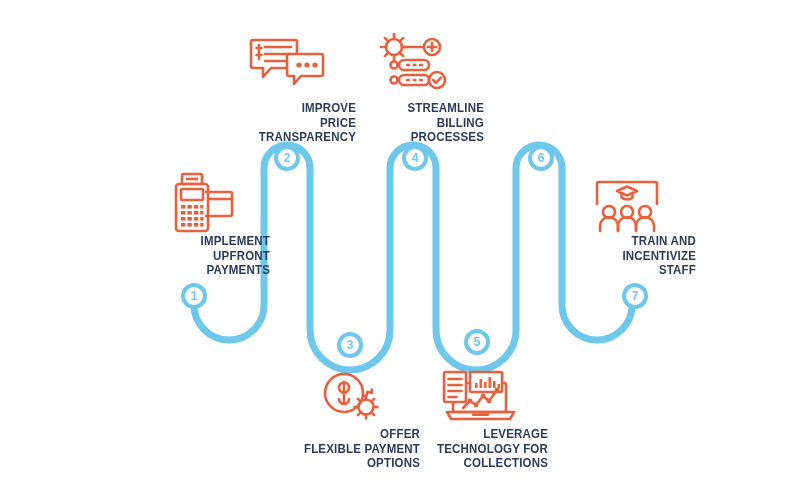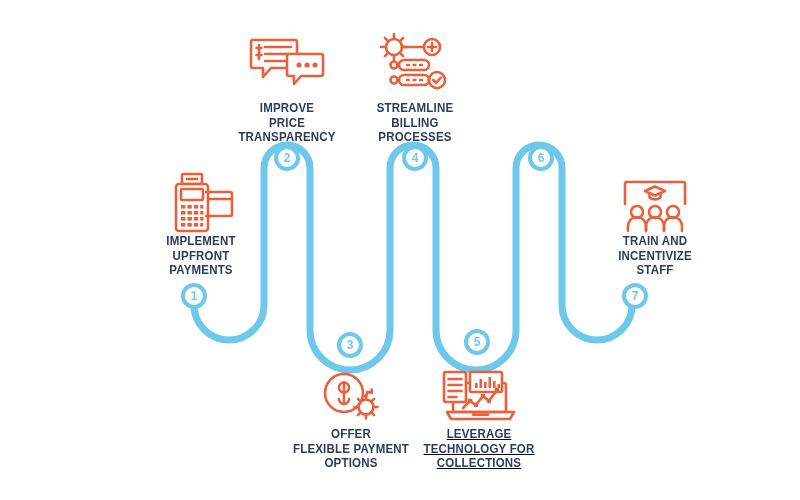--- a/index.html
+++ b/index.html
@@ -18,21 +18,21 @@
   #wave-layer {
     position: absolute;
     left: 0;
     top: 0;
     width: 800px;
     height: 500px;
   }
   .step {
     position: absolute;
     width: 150px;
-    text-align: center;
+    text-align: right;
   }
   .step-icon {
     width: 150px;
     height: 72px;
     display: flex;
     align-items: flex-end;
     justify-content: center;
   }
   .step-icon svg {
     display: block;
@@ -200,21 +200,21 @@
                    M41.9 29.9 l2.8 2.8 M55.3 43.3 l2.8 2.8
                    M58.1 29.9 l-2.8 2.8 M44.7 43.3 l-2.8 2.8"></path>
         </g>
       </svg>
     </div>
     <div class="step-label">OFFER
 FLEXIBLE PAYMENT
 OPTIONS</div>
   </div>
 
-  <div class="step below" style="left:404px; top:355px;text-decoration:underline;">
+  <div class="step below" style="left:404px; top:355px;">
     <div class="step-icon">
       <svg width="80" height="58" viewBox="0 0 80 58">
         <g fill="none" stroke="#E8613C" stroke-width="2.6" stroke-linejoin="round" stroke-linecap="round">
           <path d="M16 14 h49 a2 2 0 0 1 2 2 v27 h-53 v-27 a2 2 0 0 1 2 -2 z"></path>
           <path d="M8 43 h67 l-4 7 h-59 z"></path>
           <path d="M34 45.6 h15"></path>
           <rect x="5" y="3" width="22" height="30" rx="2" fill="#ffffff"></rect>
           <path d="M9.5 10 h13 M9.5 16 h13 M9.5 22 h13 M9.5 28 h8"></path>
           <rect x="31" y="3" width="32" height="20" rx="1.5" fill="#ffffff"></rect>
           <path d="M24 39 l7 -7 l6 4 l7 -9 l6 5 l8 -11"></path>
@@ -233,21 +233,21 @@
           <circle cx="58" cy="21" r="2.4"></circle>
         </g>
       </svg>
     </div>
     <div class="step-label">LEVERAGE
 TECHNOLOGY FOR
 COLLECTIONS</div>
   </div>
 
 
-  <div class="step below" style="left:580px; top:162px;">
+  <div class="step below" style="left:552px; top:162px;">
     <div class="step-icon">
       <svg width="80" height="56" viewBox="0 0 80 56">
         <g fill="none" stroke="#E8613C" stroke-width="2.6" stroke-linejoin="round" stroke-linecap="round">
           <path d="M10 26 v-20 a2 2 0 0 1 2 -2 h56 a2 2 0 0 1 2 2 v20"></path>
           <path d="M30 13 l10 -4.5 l10 4.5 l-10 4.5 z"></path>
           <path d="M34.5 15 v4.5 a7 5 0 0 0 11 0 v-4.5"></path>
           <circle cx="22" cy="34" r="6"></circle>
           <path d="M13 53 v-5 a9 9 0 0 1 18 0 v5"></path>
           <circle cx="40" cy="34" r="6"></circle>
           <path d="M31 53 v-5 a9 9 0 0 1 18 0 v5"></path>

